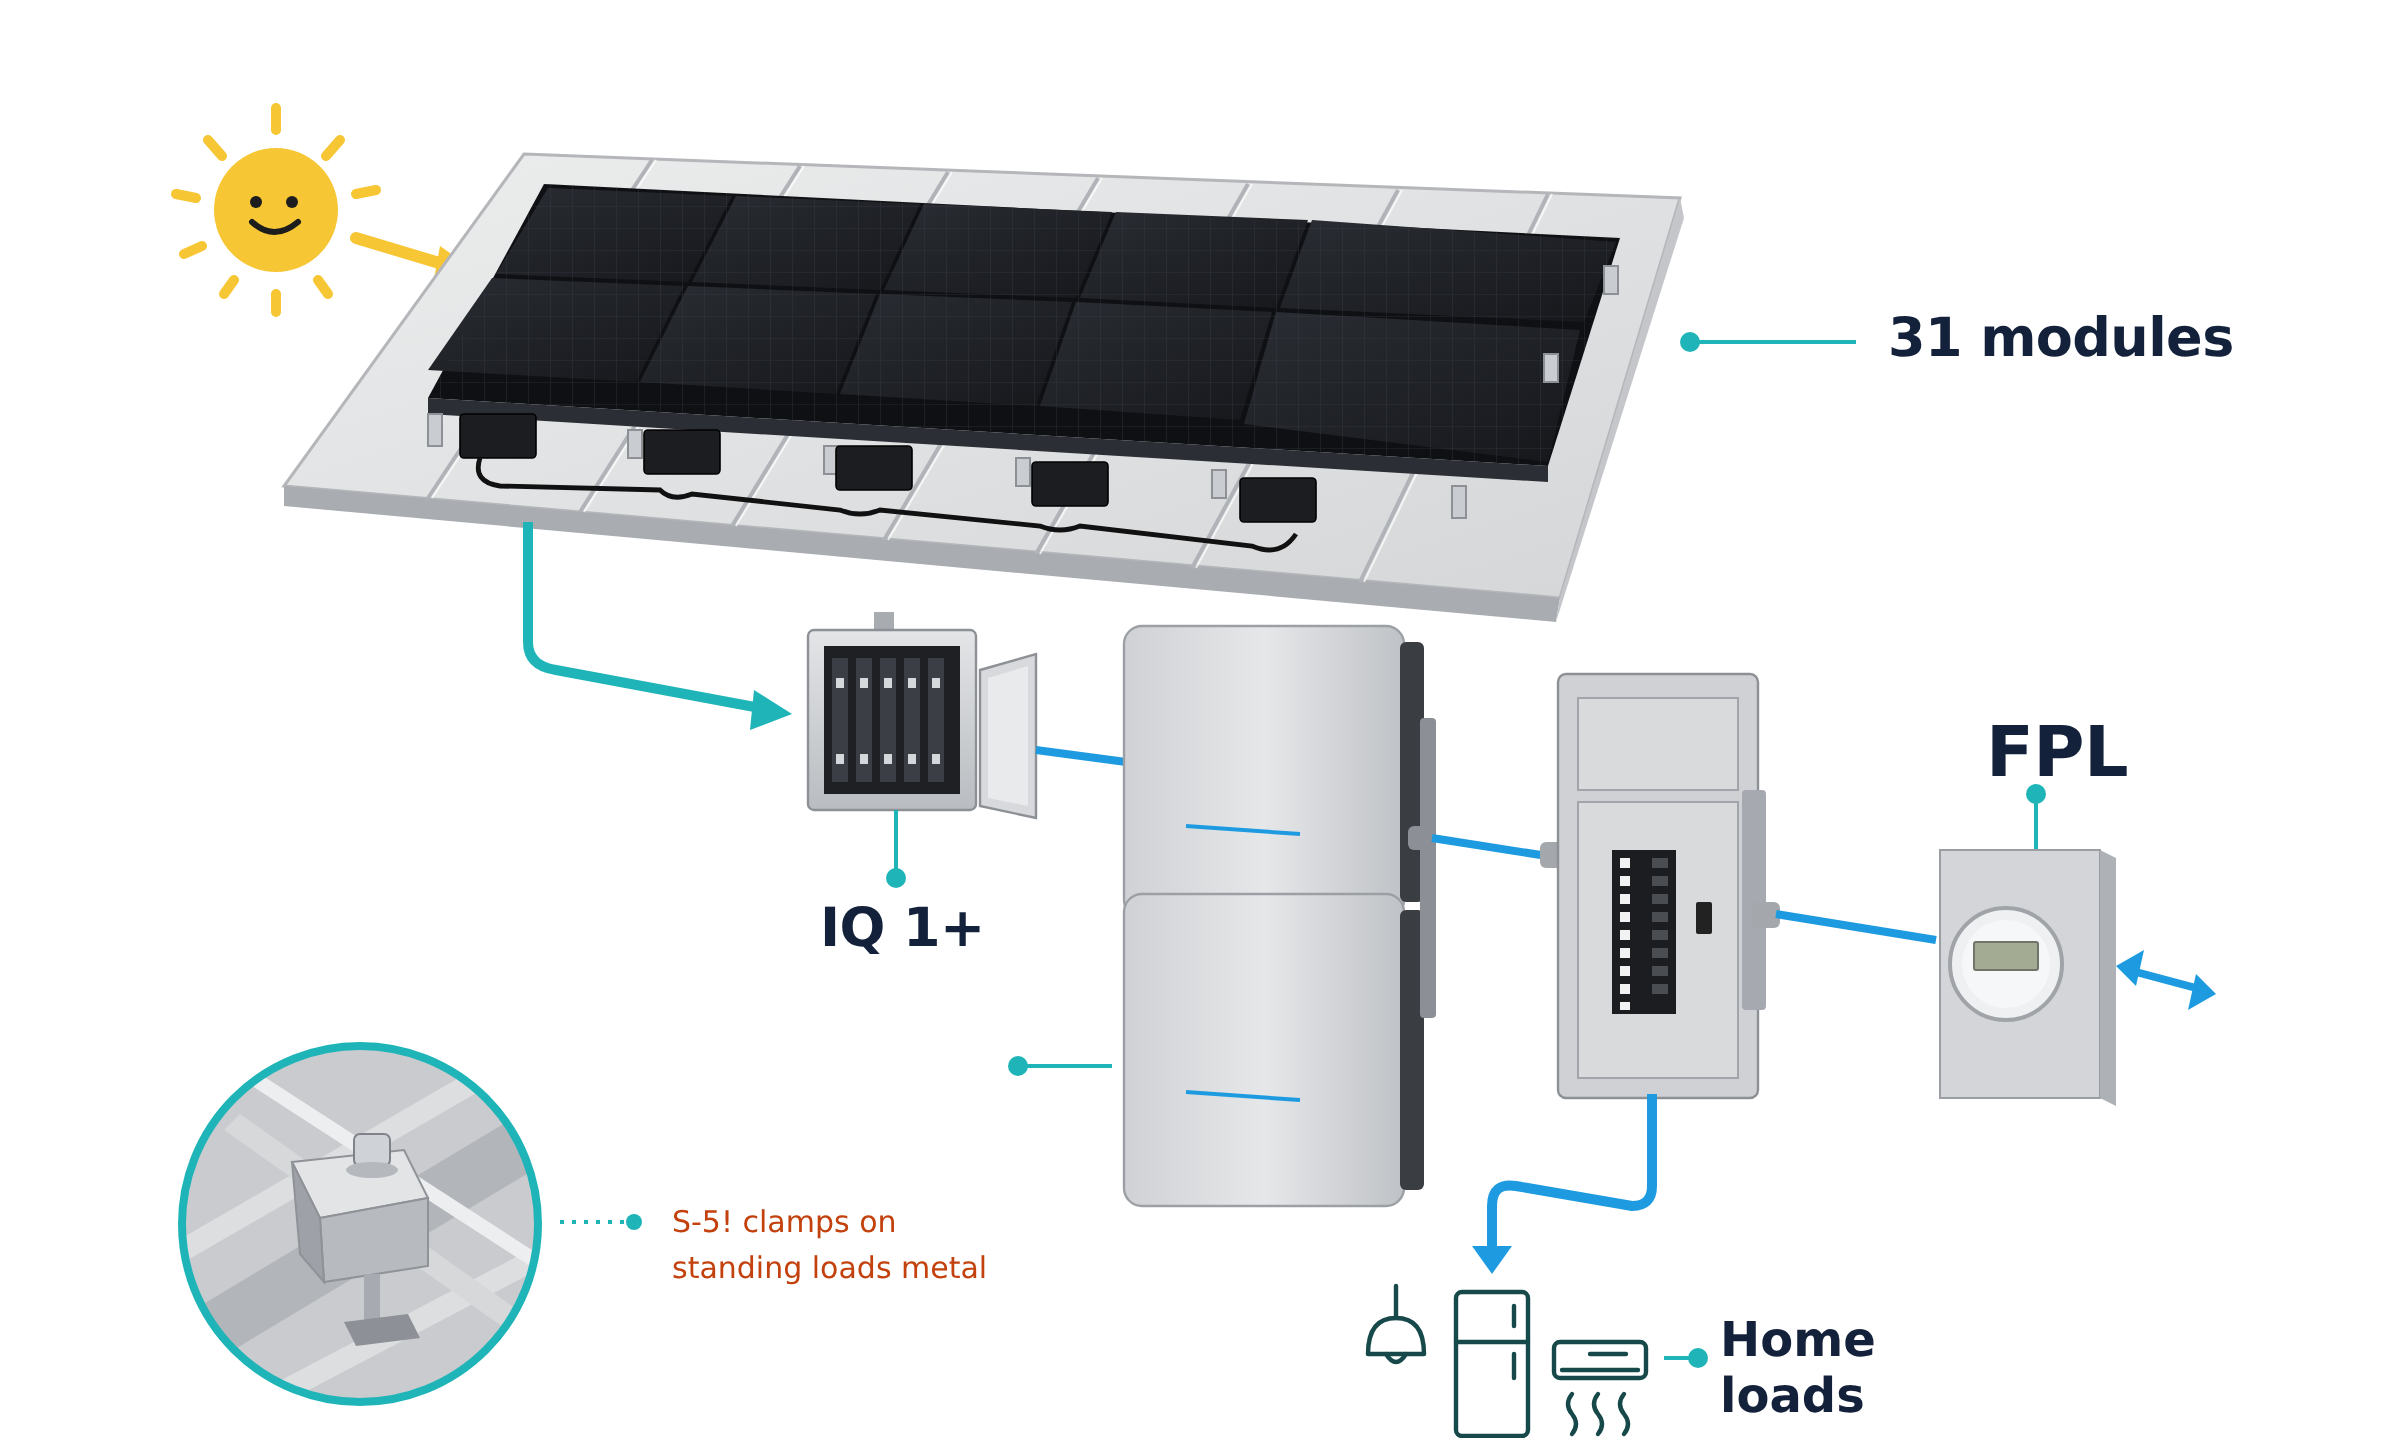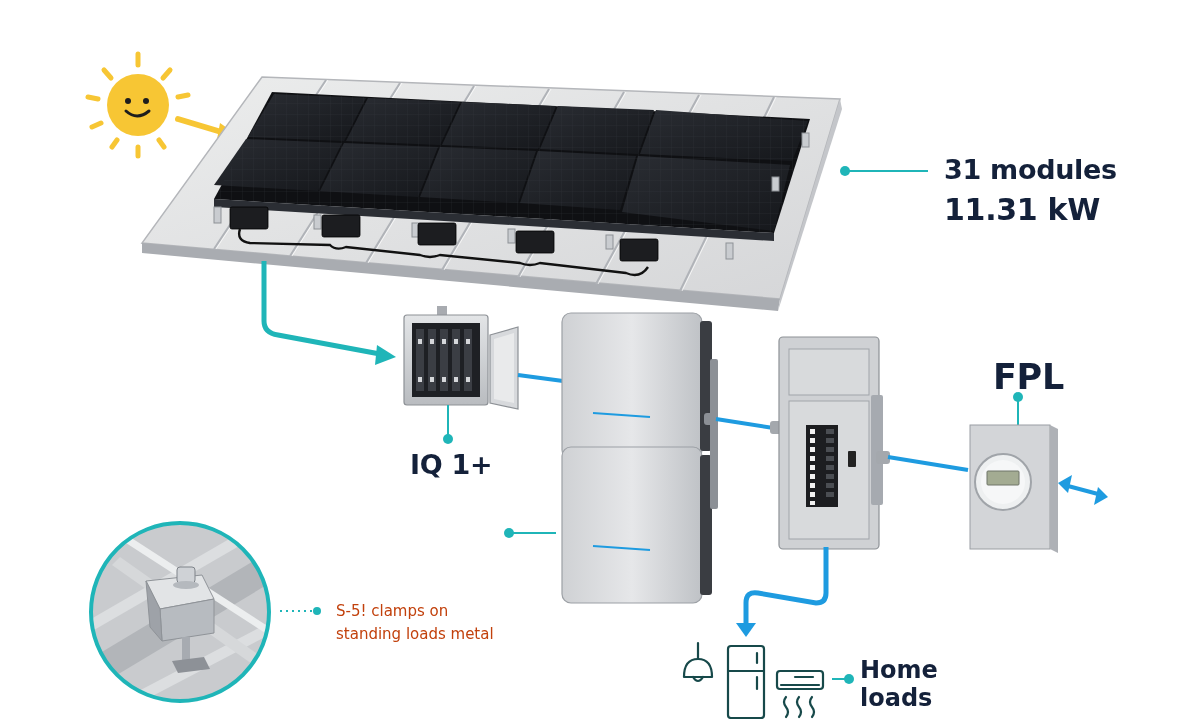--- a/index.html
+++ b/index.html
@@ -310,23 +310,20 @@
   </g>
   <g>
     <line x1="280" y1="574" x2="312" y2="574" stroke="#1fb5b8" stroke-width="2" stroke-dasharray="2 4"></line>
     <circle cx="317" cy="574" r="4" fill="#1fb5b8"></circle>
   </g>
 </svg>
 
 <div class="label big" style="left:944px; top:117px; font-size:27px;">
   <span>31 modules</span>
 </div>
-<div class="label big" style="left:944px; top:156px; font-size:30px;">
-  <span>11.31 kW</span>
-</div>
 
 <div class="label mid" style="left:410px; top:412px; font-size:27px;">
   <span>IQ 1+</span>
 </div>
 
 
 <div class="label mid" style="left:993px; top:320px; font-size:35px;">
   <span>FPL</span>
 </div>
 

